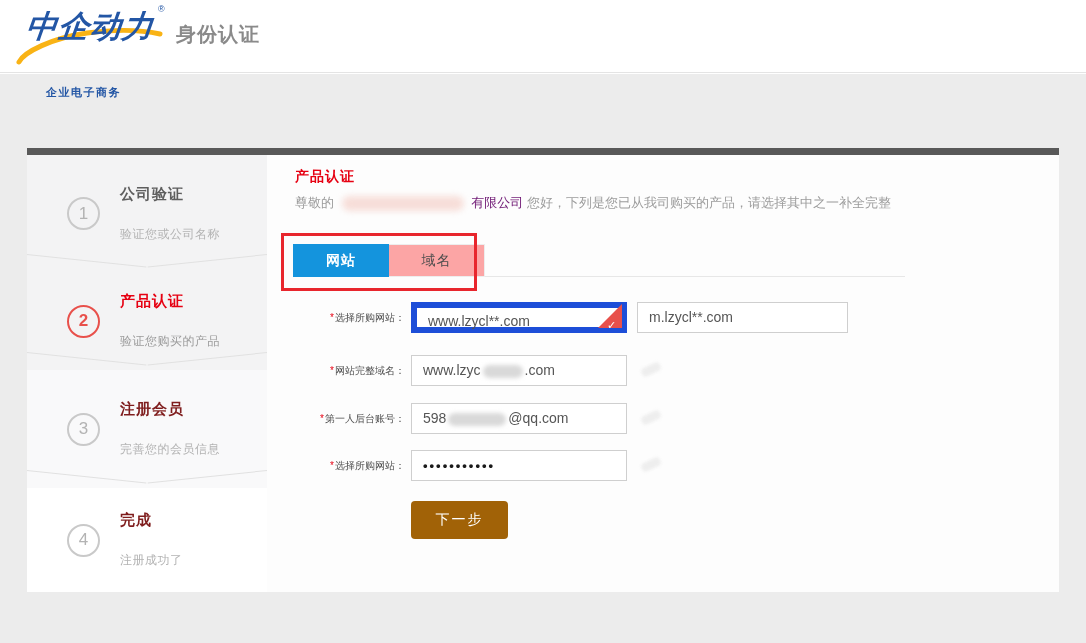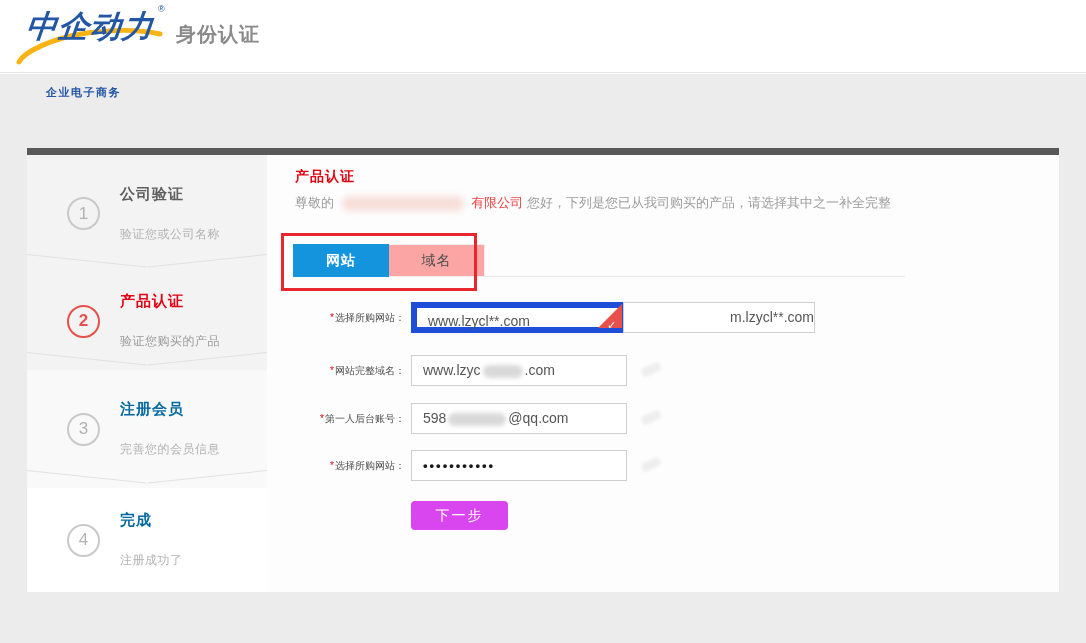--- a/index.html
+++ b/index.html
@@ -30,58 +30,58 @@
   .step-2 { height:98px;  background:#f3f3f4; }
   .step-3 { height:118px; background:#f9f9fa; }
   .step-4 { height:104px; background:#ffffff; }
   .chev { position:absolute; left:0; bottom:4px; width:100%; height:14px; pointer-events:none; }
   .chev::before, .chev::after { content:""; position:absolute; top:0; width:50%; height:1px; background:#e1e1e1; }
   .chev::before { left:0;  transform:rotate(6deg);  transform-origin:left top; }
   .chev::after  { right:0; transform:rotate(-6deg); transform-origin:right top; }
   .step-circle { width:33px; height:33px; border-radius:50%; border:2px solid #c9c9c9; color:#b3b3b3;
                  font-size:17px; display:flex; align-items:center; justify-content:center; flex:0 0 33px; }
   .step-text { margin-left:20px; }
-  .step-title { font-size:15px; font-weight:bold; color:#0369a1; letter-spacing:1px; }
+  .step-title { font-size:15px; font-weight:bold; color:#7f1d1d; letter-spacing:1px; }
   .step-sub { font-size:12px; color:#b3b3b3; margin-top:22px; letter-spacing:0.5px; }
   .step-1 .step-title { color:#5e5e5e; }
   .step.active .step-circle { border-color:#e8504b; color:#e8504b; font-weight:bold; }
   .step.active .step-title { color:#e60112; }
   .step.active .step-sub { color:#9a9a9a; }
 
   
   .content { position:absolute; left:240px; top:0; right:0; bottom:0; background:#fdfdfd; }
   .section-title { position:absolute; left:28px; top:13px; font-size:14px; font-weight:bold; color:#e60112; letter-spacing:1px; }
   .greeting { position:absolute; left:28px; top:39px; font-size:13px; color:#9c9c9c; white-space:nowrap; }
   .blur-company { display:inline-block; width:122px; height:15px; background:#f7ded9; border-radius:8px; filter:blur(3px); vertical-align:middle; margin:0 4px; }
-  .company-suffix { color:#ef4444;text-align:right; }
+  .company-suffix { color:#701a75;text-align:right; }
 
   .red-annotation { position:absolute; left:14px; top:78px; width:196px; height:58px; border:3px solid #e8262d; z-index:3; pointer-events:none; }
   .tabs { position:absolute; left:26px; top:89px; height:33px; display:flex; z-index:2; }
   .tab { width:96px; height:33px; font-size:14px; display:flex; align-items:center; justify-content:center; cursor:pointer; letter-spacing:1px; }
   .tab.active { background:#1494dd; color:#fff; font-weight:bold; }
   .tab.inactive { background:#fca5a5; color:#4d4d4d; border:1px solid #ededed; border-left:none; }
   .tab-underline { position:absolute; left:26px; top:121px; width:612px; height:1px; background:#e7e7e7; }
 
   
   .form-row { position:absolute; left:0; height:31px; }
   .row-1 { top:147px; } .row-2 { top:200px; } .row-3 { top:248px; } .row-4 { top:295px; }
   .field-label { position:absolute; left:0; top:0; width:138px; height:31px; line-height:31px; text-align:right; font-size:10px; color:#4d4d4d; white-space:nowrap; }
   .req { color:#e60112; margin-right:1px; }
   .input-box { position:absolute; top:0; height:31px; background:#fff; border:1px solid #cfcfcf; line-height:29px; font-size:14px; color:#555; padding-left:11px; white-space:nowrap; }
   .input-main { left:144px; width:216px; }
   .input-selected { border:6px solid #1d4ed8; line-height:27px; }
-  .input-alt { left:356px; width:192px;text-align:right; }
+  .input-alt { left:370px; width:211px; }
   .corner-check { position:absolute; right:-1px; bottom:-1px; width:0; height:0; border-left:24px solid transparent; border-bottom:24px solid #e8504b; }
   .corner-check .tick { position:absolute; left:-15px; top:8px; color:#fff; font-size:11px; font-weight:bold; }
   .redact { display:inline-block; height:13px; background:#d9d9d9; border-radius:7px; filter:blur(2px); vertical-align:middle; margin:0 2px; }
   .redact-sm { width:40px; } .redact-md { width:58px; }
   .password-text { font-size:13px; font-weight:bold; color:#1a1a1a; letter-spacing:2px; }
   .eye-smudge { position:absolute; left:374px; top:10px; width:20px; height:9px; background:#eeeeee; border-radius:4px; transform:rotate(-25deg); filter:blur(1.5px); }
 
-  .next-button { position:absolute; left:144px; top:346px; width:97px; height:29px; background:#d946ef; color:#fff; border:none; border-radius:4px; font-size:14px; letter-spacing:2px; cursor:pointer; font-family:inherit; }
+  .next-button { position:absolute; left:144px; top:346px; width:97px; height:38px; background:#a16207; color:#fff; border:none; border-radius:4px; font-size:14px; letter-spacing:2px; cursor:pointer; font-family:inherit; }
 </style>
 </head>
 <body>
 
 <div class="header">
   <div class="logo">
     <svg class="logo-swoosh" width="160" height="66" viewBox="0 0 160 66">
       <path d="M7,58 C12,48 40,34 75,29 C105,25 130,26 148,30" fill="none" stroke="#f9b315" stroke-width="5" stroke-linecap="round"></path>
     </svg>
     <div class="logo-main">中企动力</div>

